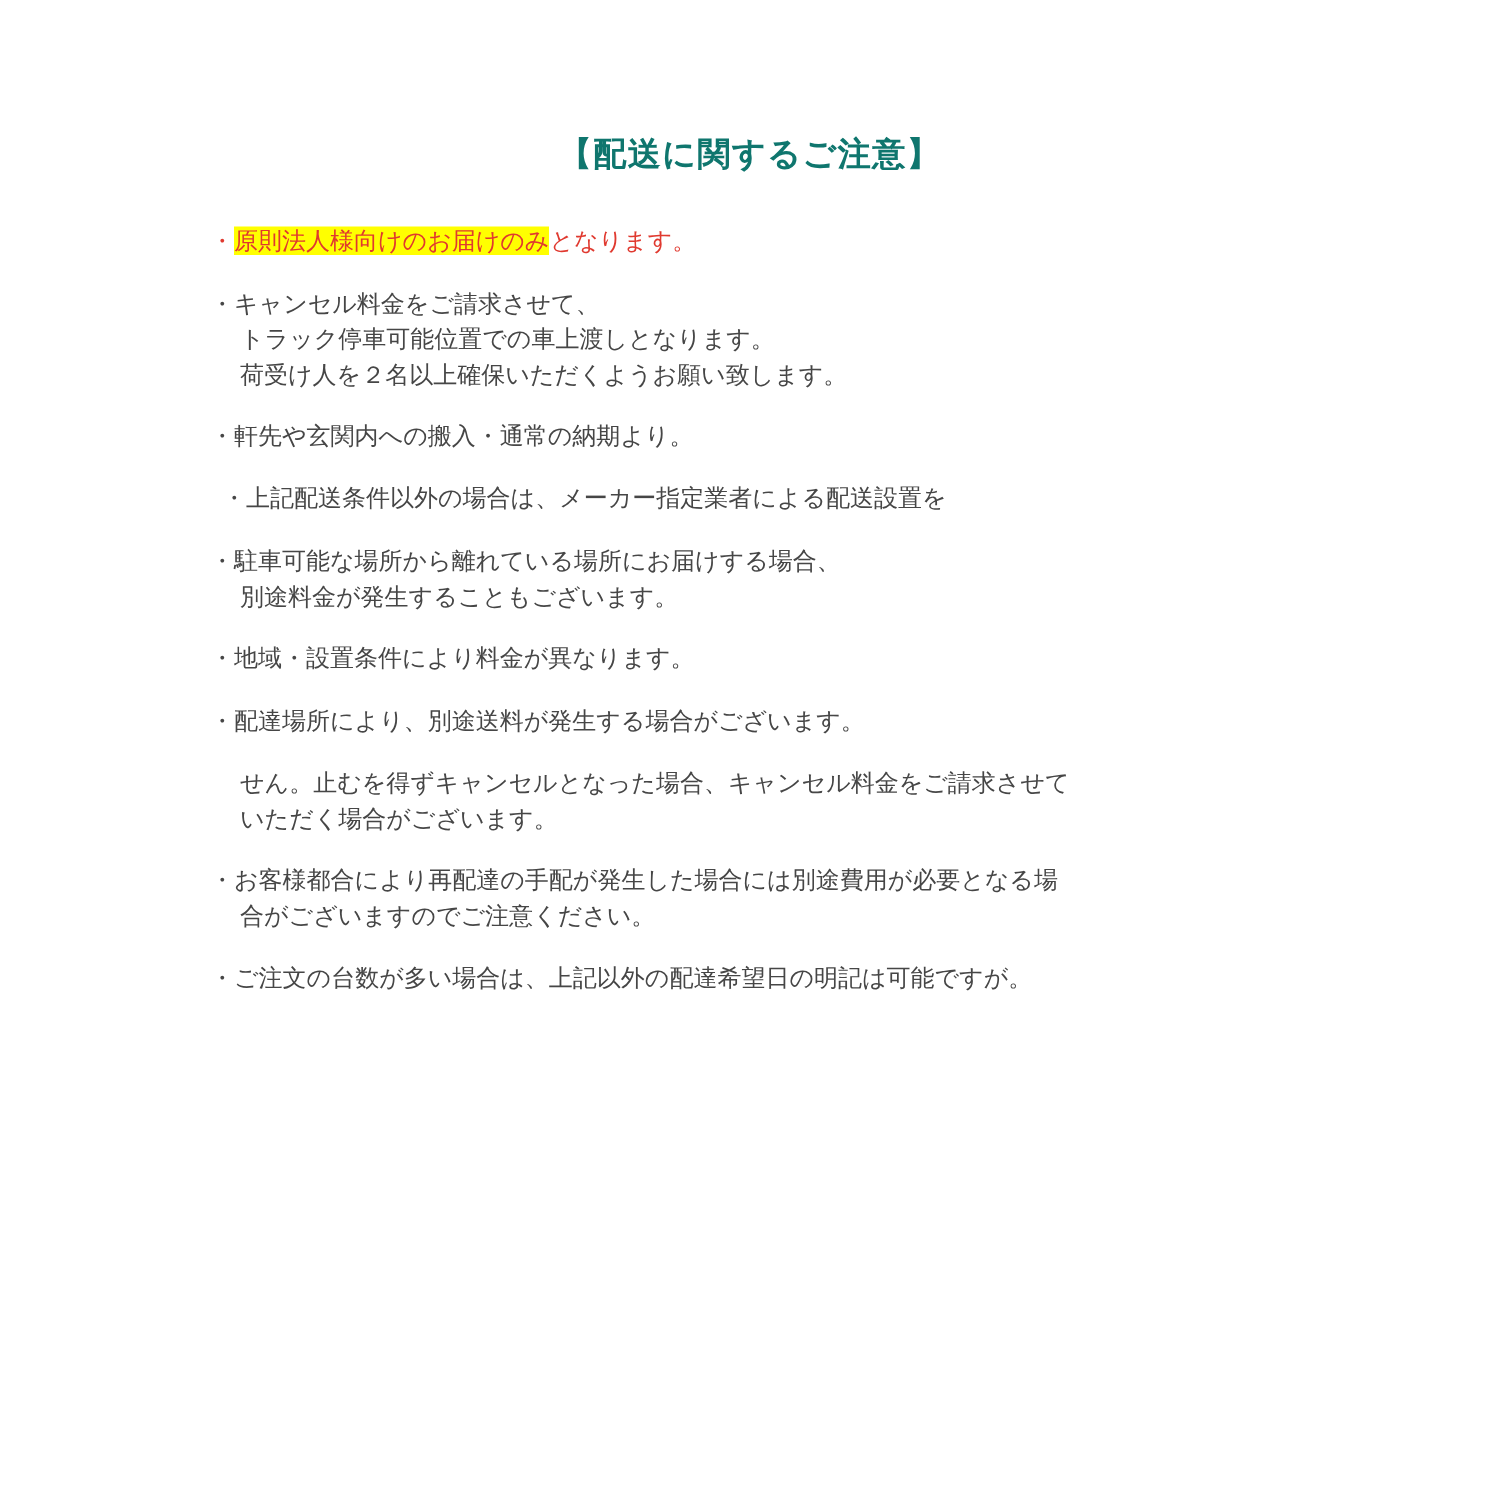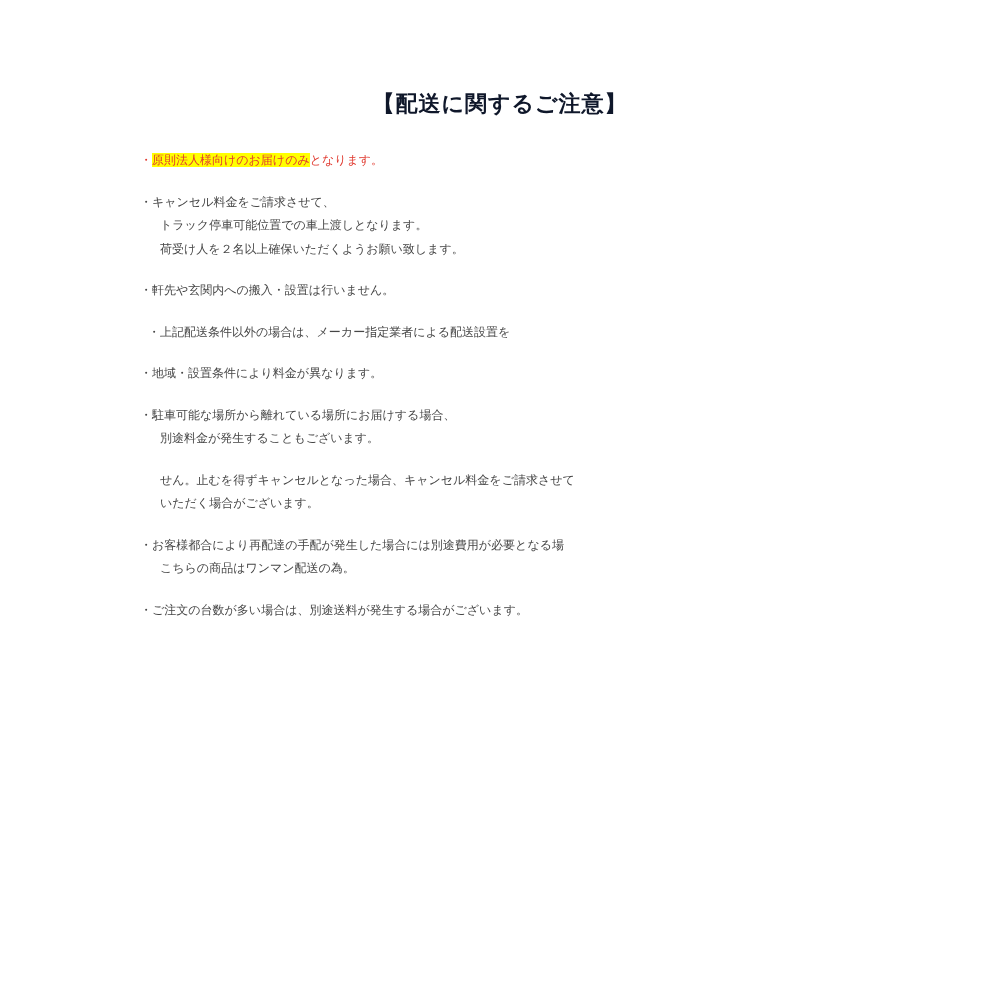--- a/index.html
+++ b/index.html
@@ -13,27 +13,27 @@
     overflow: hidden;
     font-family: "DejaVu Sans", "Liberation Sans", sans-serif;
   }
   .page-title {
     margin: 91px 0 32px 0;
     text-align: center;
     font-size: 22px;
     line-height: 26px;
     font-weight: bold;
     letter-spacing: 1px;
-    color: #0f172a;
+    color: #0f766e;
   }
   .notes-list {
     padding: 0 70px 0 140px;
   }
   .note {
-    font-size: 12px;
+    font-size: 16px;
     line-height: 23.5px;
     margin: 0 0 18px 0;
     color: #464646;
   }
   .note.red {
     color: #e0392f;
   }
   .note .line {
     padding-left: 20px;   
     white-space: nowrap;
@@ -64,36 +64,39 @@
 <div class="notes-list">
     <div class="note red">
       <div class="line first"><span class="bullet">・</span><span class="hl">原則法人様向けのお届けのみ</span><span class="seg">となります。</span></div>
     </div>
     <div class="note">
       <div class="line first"><span class="bullet">・</span><span class="seg">キャンセル料金をご請求させて、</span></div>
       <div class="line"><span class="seg">トラック停車可能位置での車上渡しとなります。</span></div>
       <div class="line"><span class="seg">荷受け人を２名以上確保いただくようお願い致します。</span></div>
     </div>
     <div class="note">
-      <div class="line first"><span class="bullet">・</span><span class="seg">軒先や玄関内への搬入・設置は行いません。</span></div>
+      <div class="line first"><span class="bullet">・</span><span class="seg">軒先や玄関内への搬入・通常の納期より。</span></div>
     </div>
     <div class="note outdent">
       <div class="line first"><span class="bullet">・</span><span class="seg">上記配送条件以外の場合は、メーカー指定業者による配送設置を</span></div>
     </div>
     <div class="note">
+      <div class="line first"><span class="bullet">・</span><span class="seg">駐車可能な場所から離れている場所にお届けする場合、</span></div>
+      <div class="line"><span class="seg">別途料金が発生することもございます。</span></div>
+    </div>
+    <div class="note">
       <div class="line first"><span class="bullet">・</span><span class="seg">地域・設置条件により料金が異なります。</span></div>
     </div>
     <div class="note">
-      <div class="line first"><span class="bullet">・</span><span class="seg">駐車可能な場所から離れている場所にお届けする場合、</span></div>
-      <div class="line"><span class="seg">別途料金が発生することもございます。</span></div>
+      <div class="line first"><span class="bullet">・</span><span class="seg">配達場所により、別途送料が発生する場合がございます。</span></div>
     </div>
     <div class="note">
       <div class="line"><span class="seg">せん。止むを得ずキャンセルとなった場合、キャンセル料金をご請求させて</span></div>
       <div class="line"><span class="seg">いただく場合がございます。</span></div>
     </div>
     <div class="note">
       <div class="line first"><span class="bullet">・</span><span class="seg">お客様都合により再配達の手配が発生した場合には別途費用が必要となる場</span></div>
-      <div class="line"><span class="seg">こちらの商品はワンマン配送の為。</span></div>
+      <div class="line"><span class="seg">合がございますのでご注意ください。</span></div>
     </div>
     <div class="note">
-      <div class="line first"><span class="bullet">・</span><span class="seg">ご注文の台数が多い場合は、別途送料が発生する場合がございます。</span></div>
+      <div class="line first"><span class="bullet">・</span><span class="seg">ご注文の台数が多い場合は、上記以外の配達希望日の明記は可能ですが。</span></div>
     </div>
   </div>
 
 </body></html>

